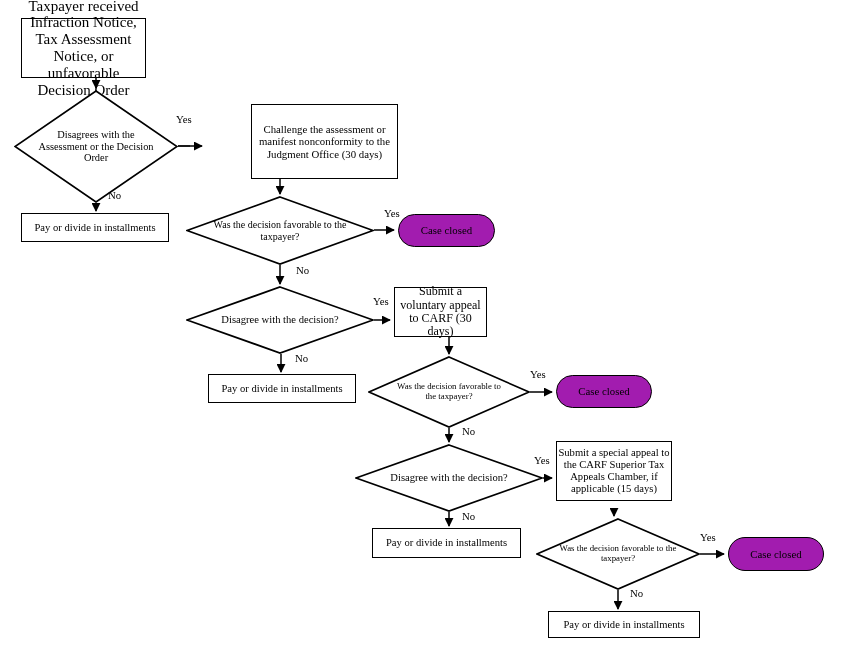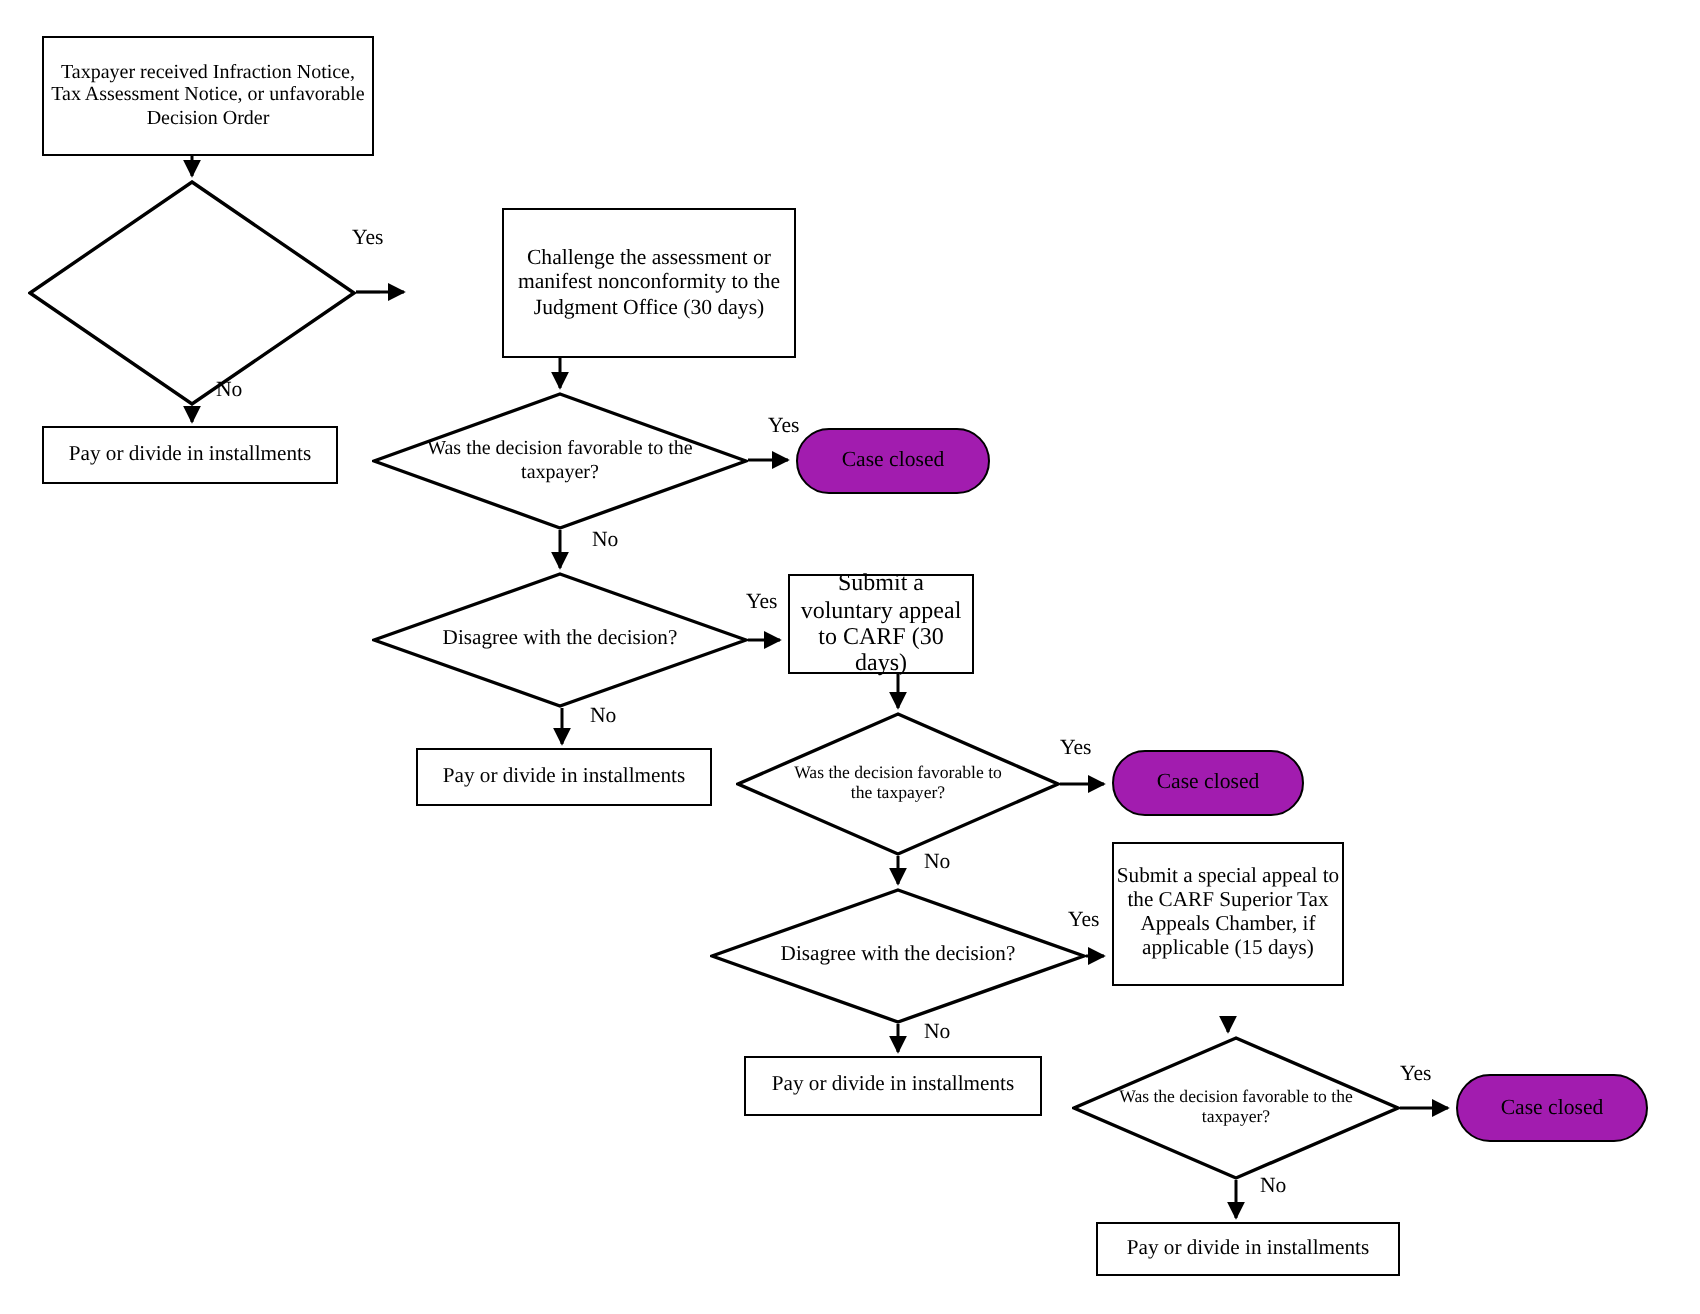--- a/index.html
+++ b/index.html
@@ -110,27 +110,28 @@
 
       <path d="M 618 590 L 618 609"></path>
     </g>
 
     <g stroke="#000000" stroke-width="1.2" fill="none">
       <path d="M 178 146 L 190 146"></path>
     </g>
   </svg>
 
   <div id="nodes-layer">
-      <div class="node process" style="left: 21px; top: 18px; width: 166px; height: 60px; font-size: 10px;">
+      <div class="node process" style="left: 21px; top: 18px; width: 125px; height: 60px; font-size: 15px;">
         <span>Taxpayer received Infraction Notice, Tax Assessment Notice, or unfavorable Decision Order</span>
       </div>
       <div class="node decision" style="left: 14px; top: 90px; width: 164px; height: 113px; font-size: 10.4px;">
         <svg class="dshape" viewBox="0 0 164 113" preserveAspectRatio="none">
           <polygon points="82,1 163,56.5 82,112 1,56.5" fill="#ffffff" stroke="#000000" stroke-width="1.7"></polygon>
         </svg>
+        <div class="dtext">Disagrees with the Assessment or the Decision Order</div>
       </div>
       <div class="node process" style="left: 21px; top: 213px; width: 148px; height: 29px; font-size: 10.6px;">
         <span>Pay or divide in installments</span>
       </div>
       <div class="node process" style="left: 207px; top: 104px; width: 147px; height: 75px; font-size: 10.8px; margin-left: 44px;">
         <span>Challenge the assessment or manifest nonconformity to the Judgment Office (30 days)</span>
       </div>
       <div class="node decision" style="left: 186px; top: 196px; width: 188px; height: 69px; font-size: 10px;">
         <svg class="dshape" viewBox="0 0 188 69" preserveAspectRatio="none">
           <polygon points="94,1 187,34.5 94,68 1,34.5" fill="#ffffff" stroke="#000000" stroke-width="1.7"></polygon>
@@ -163,21 +164,21 @@
       </div>
       <div class="node decision" style="left: 355px; top: 444px; width: 188px; height: 68px; font-size: 10.6px;">
         <svg class="dshape" viewBox="0 0 188 68" preserveAspectRatio="none">
           <polygon points="94,1 187,34 94,67 1,34" fill="#ffffff" stroke="#000000" stroke-width="1.7"></polygon>
         </svg>
         <div class="dtext">Disagree with the decision?</div>
       </div>
       <div class="node process" style="left: 372px; top: 528px; width: 149px; height: 30px; font-size: 10.6px;">
         <span>Pay or divide in installments</span>
       </div>
-      <div class="node process" style="left: 556px; top: 421px; width: 116px; height: 72px; font-size: 10.6px;">
+      <div class="node process" style="left: 556px; top: 441px; width: 116px; height: 60px; font-size: 10.6px;">
         <span>Submit a special appeal to the CARF Superior Tax Appeals Chamber, if applicable (15 days)</span>
       </div>
       <div class="node decision" style="left: 536px; top: 518px; width: 164px; height: 72px; font-size: 8.8px;">
         <svg class="dshape" viewBox="0 0 164 72" preserveAspectRatio="none">
           <polygon points="82,1 163,36 82,71 1,36" fill="#ffffff" stroke="#000000" stroke-width="1.7"></polygon>
         </svg>
         <div class="dtext">Was the decision favorable to the taxpayer?</div>
       </div>
       <div class="node terminal" style="left: 728px; top: 537px; width: 96px; height: 34px; font-size: 10.8px;">
         <span>Case closed</span>

